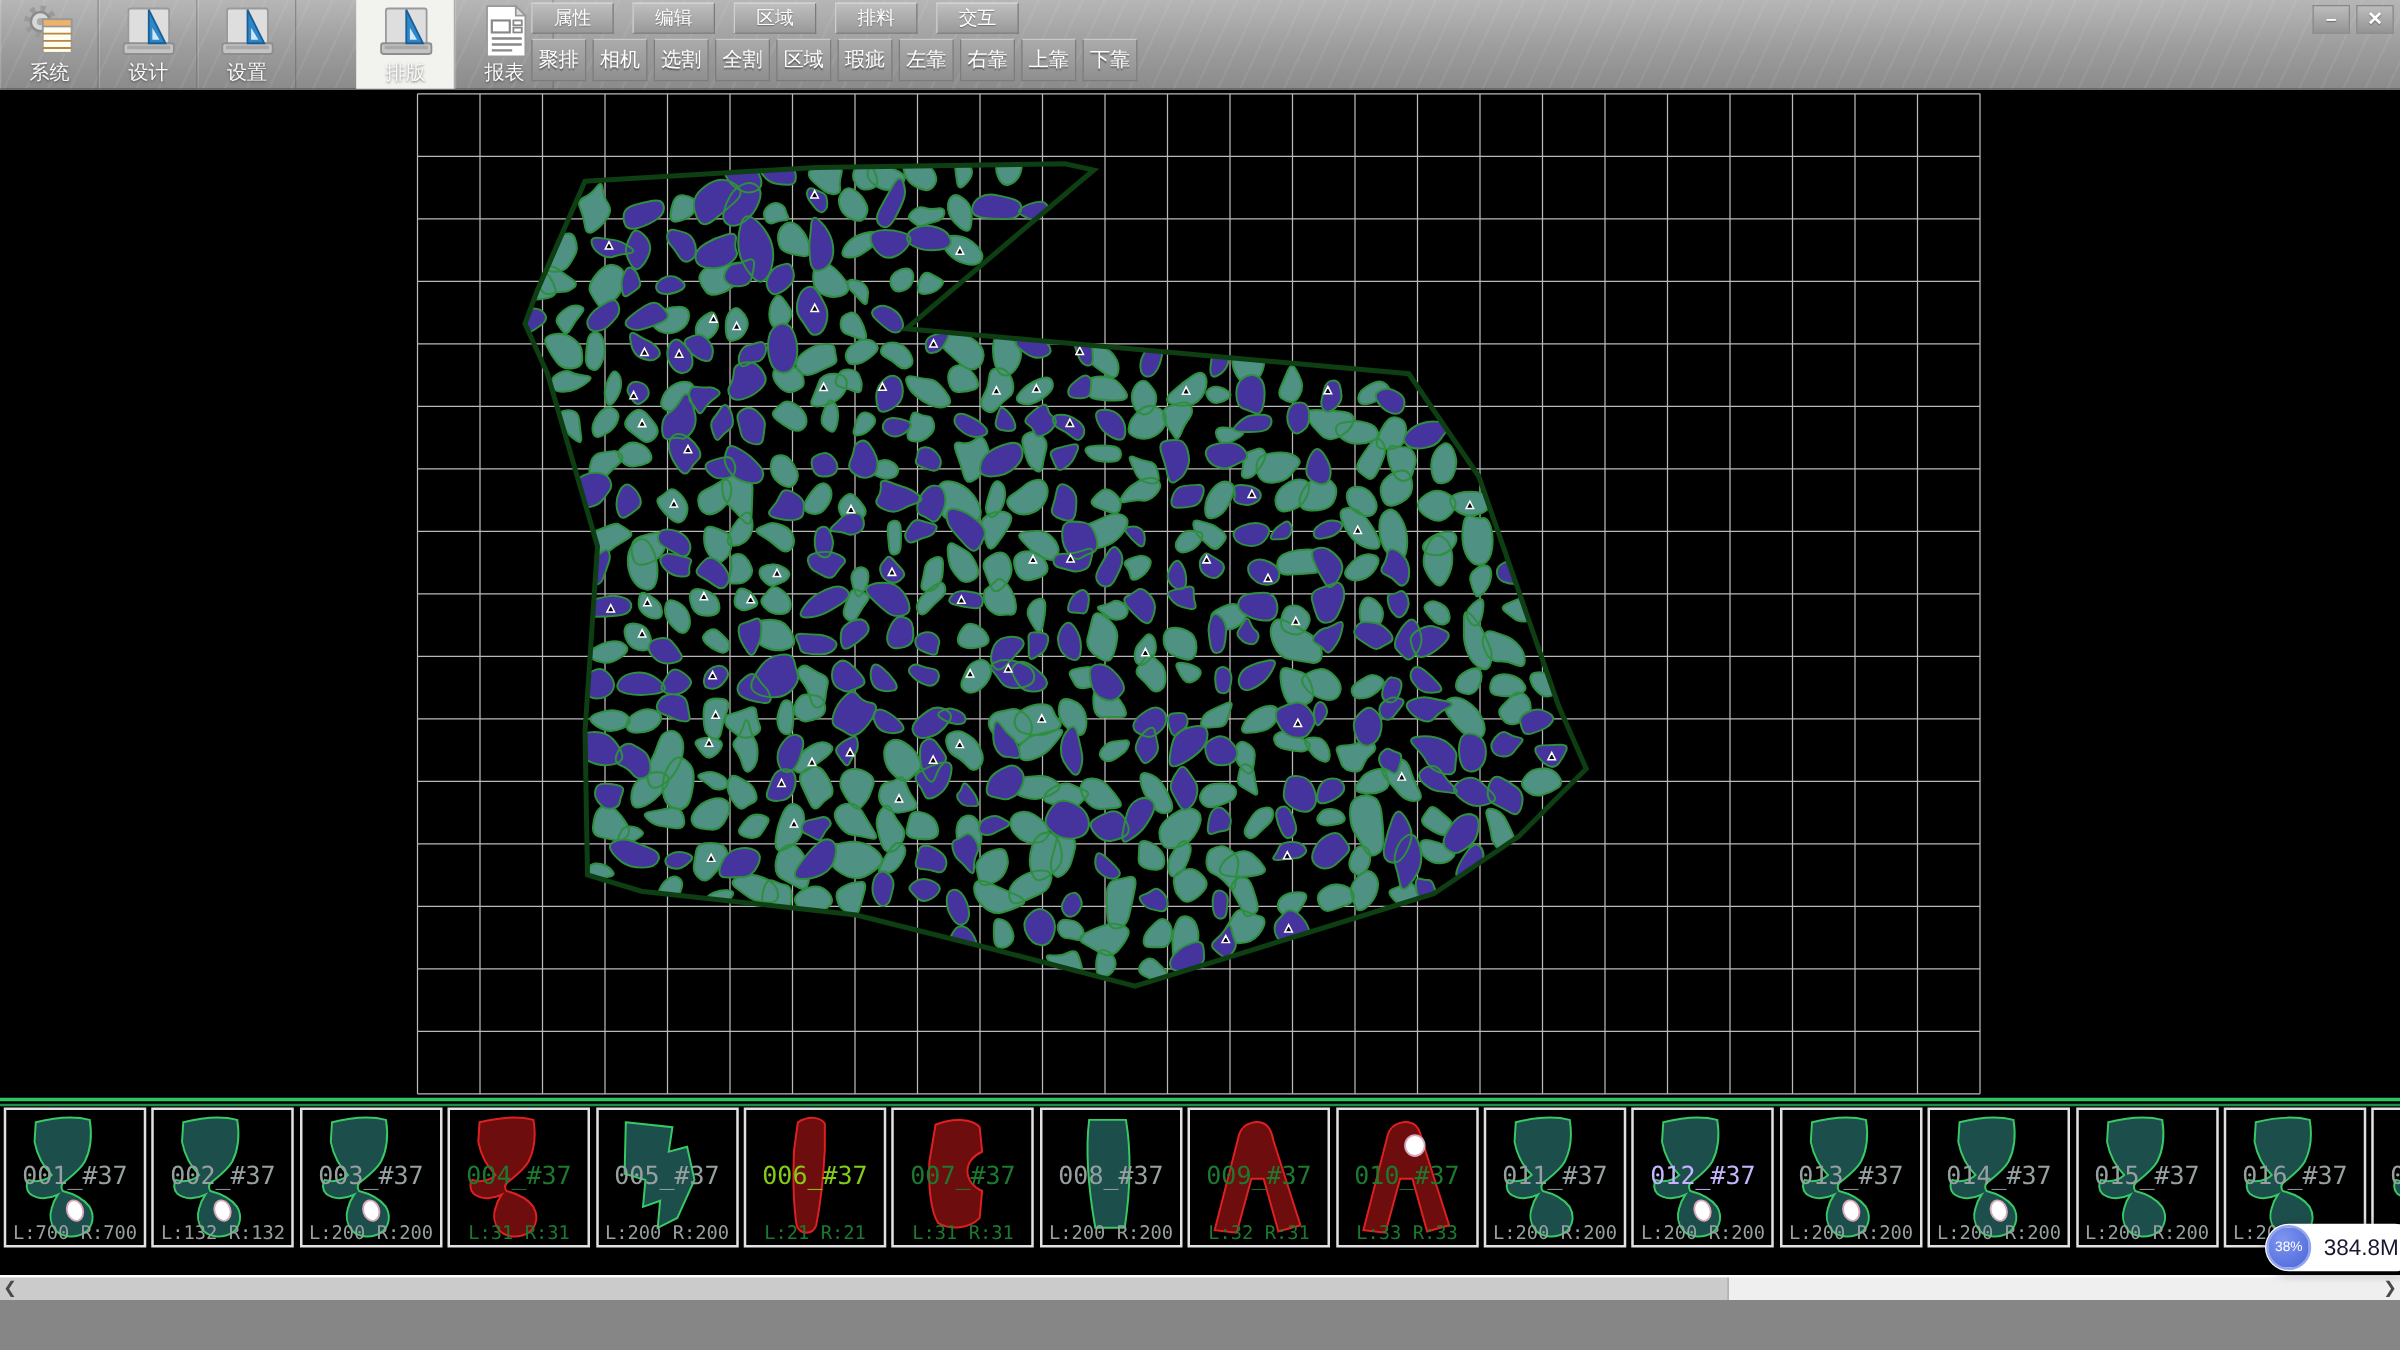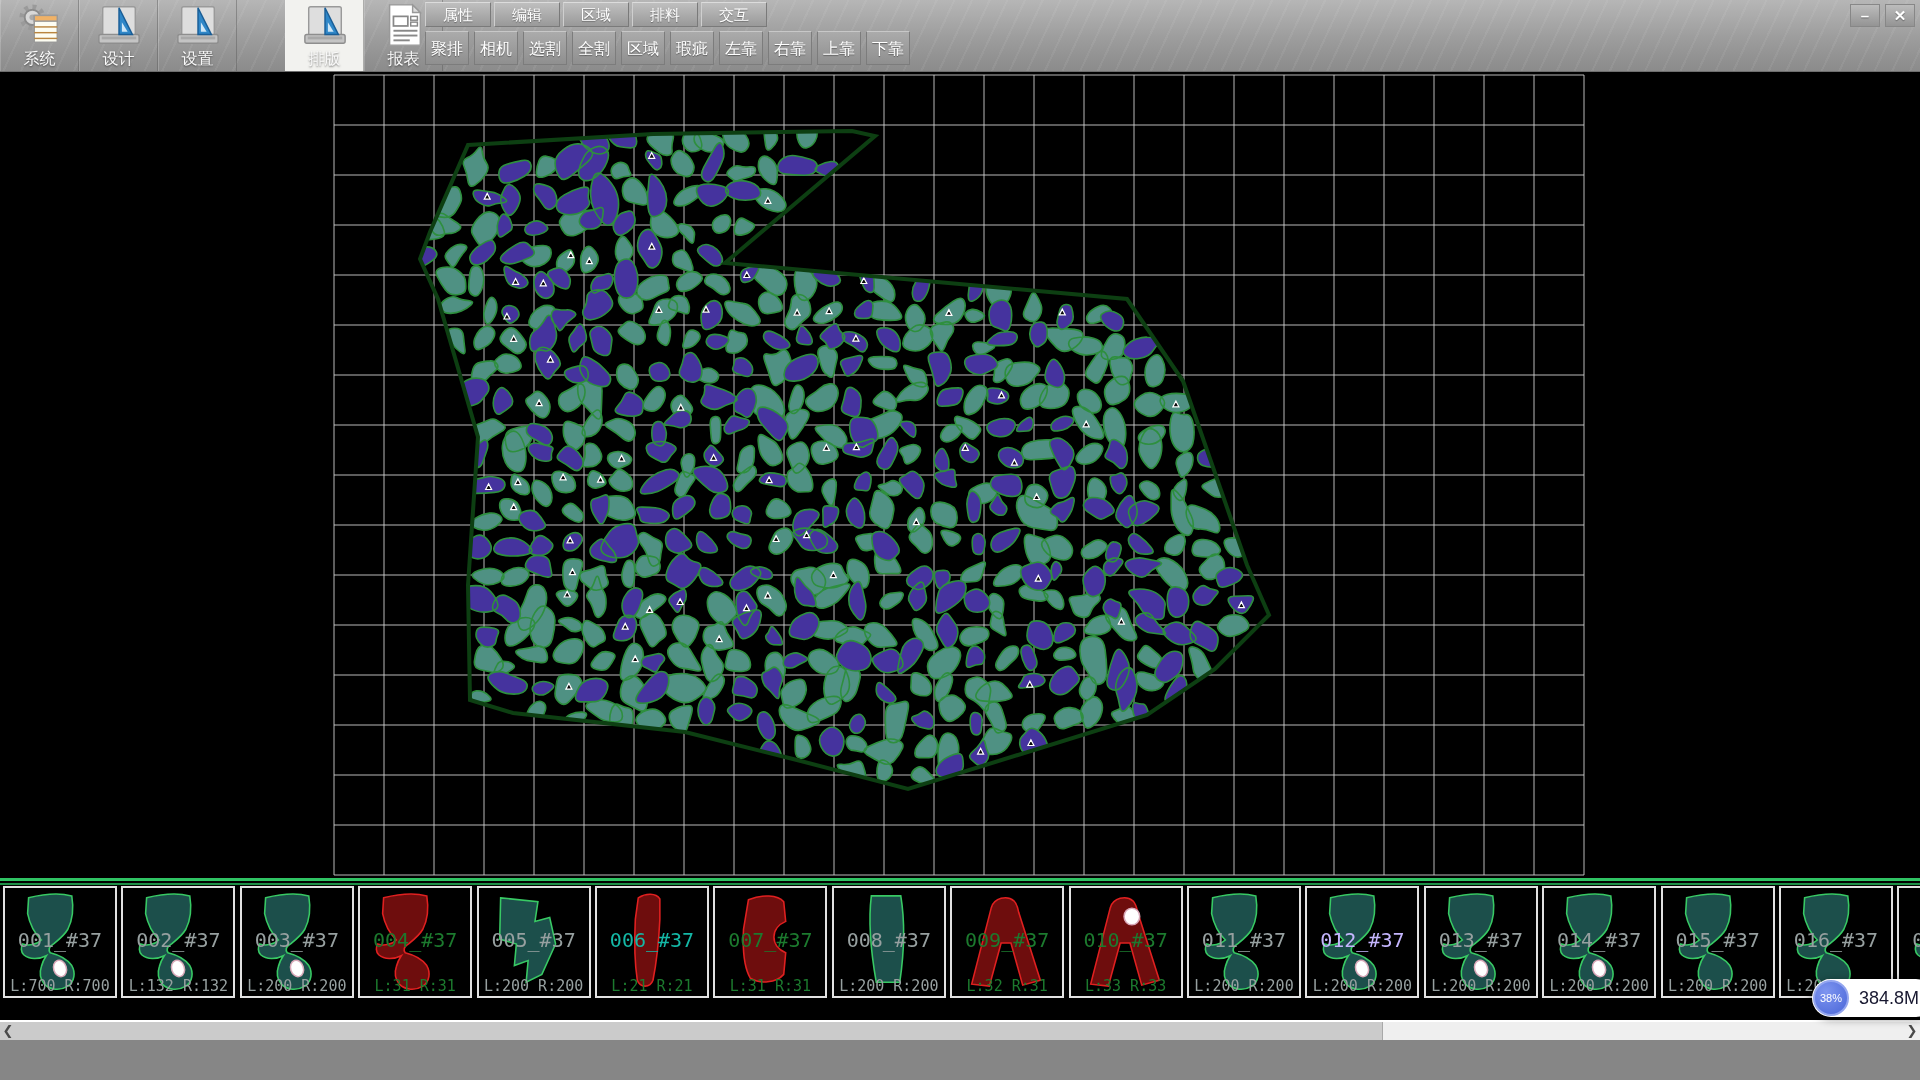--- a/index.html
+++ b/index.html
@@ -12,21 +12,21 @@
     border-bottom:1px solid #6e6e6e;box-sizing:border-box;z-index:3;}
   #ribbon .texture{position:absolute;inset:0;pointer-events:none;
     background:repeating-linear-gradient(115deg,rgba(255,255,255,.06) 0 2px,transparent 2px 16px);}
   #bigbtns{position:absolute;left:0;top:0;display:flex;height:71px;}
   .bigbtn{width:79px;height:71px;display:flex;flex-direction:column;align-items:center;
     padding-top:2px;box-sizing:border-box;border-right:1px solid rgba(90,90,90,.45);
     border-left:1px solid rgba(255,255,255,.18);cursor:default;}
   .bigbtn.selected{background:#f2f2ef;margin-left:48px;}
   .bigbtn .icon{width:46px;height:48px;}
   .bigbtn .lbl{font-size:16px;color:#fafafa;text-shadow:0 1px 2px rgba(0,0,0,.5);line-height:18px;}
-  #tabs{position:absolute;left:425px;top:2px;display:flex;gap:3px;}
+  #tabs{position:absolute;left:425px;top:2px;display:flex;gap:15px;}
   .tab{width:66px;height:25px;line-height:24px;text-align:center;color:#fff;font-size:15px;
     background:linear-gradient(#bfbfbf,#999);border:1px solid #7a7a7a;border-top-color:#dcdcdc;
     border-left-color:#cfcfcf;box-sizing:border-box;text-shadow:0 1px 1px rgba(0,0,0,.35);}
   #tools{position:absolute;left:425px;top:31px;display:flex;gap:5px;}
   .tool{width:44px;height:34px;line-height:33px;text-align:center;color:#fff;font-size:16px;
     background:linear-gradient(#ababab,#8f8f8f);border:1px solid #7c7c7c;border-top-color:#c8c8c8;
     box-sizing:border-box;text-shadow:0 1px 1px rgba(0,0,0,.4);}
   #winctl{position:absolute;right:5px;top:4px;display:flex;gap:5px;}
   .winbtn{width:30px;height:23px;color:#fff;font-size:15px;font-weight:bold;line-height:22px;
     text-align:center;background:linear-gradient(#bcbcbc,#949494);border:1px solid #878787;
@@ -211,21 +211,21 @@
         <svg viewBox="0 0 100 105" class="pshape">
           <path d="M16,8 L54,12 L51,32 L66,28 L72,55 L58,86 L42,94 L44,72 L30,77 L32,55 L15,50 Z" fill="#1c4f4b" stroke="#38c964" stroke-width="1.6"></path>
         </svg>
         <div class="plabel" style="color: rgb(151, 160, 160);">005_#37</div>
         <div class="lr" style="color: rgb(151, 160, 160);">L:200 R:200</div>
       </div>
       <div class="cell" style="left: 595px;">
         <svg viewBox="0 0 100 105" class="pshape">
           <path d="M36,8 C44,3 54,3 58,9 L58,30 C57,50 55,72 51,92 C48,100 38,100 35,92 C32,72 32,50 33,30 Z" fill="#6e0d0d" stroke="#e02020" stroke-width="1.6"></path>
         </svg>
-        <div class="plabel" style="color: #14b8a6;">006_#37</div>
+        <div class="plabel" style="color: #84cc16;">006_#37</div>
         <div class="lr" style="color: rgb(28, 122, 46);">L:21 R:21</div>
       </div>
       <div class="cell" style="left: 713.4px;">
         <svg viewBox="0 0 100 105" class="pshape">
           <path d="M28,10 C42,4 58,5 64,12 L66,32 C59,35 54,41 54,48 C54,55 59,61 66,64 L64,86 C56,95 40,96 30,90 C24,80 22,60 23,40 Z" fill="#6e0d0d" stroke="#e02020" stroke-width="1.6"></path>
         </svg>
         <div class="plabel" style="color: rgb(28, 122, 46);">007_#37</div>
         <div class="lr" style="color: rgb(28, 122, 46);">L:31 R:31</div>
       </div>
       <div class="cell" style="left: 831.8px;">

